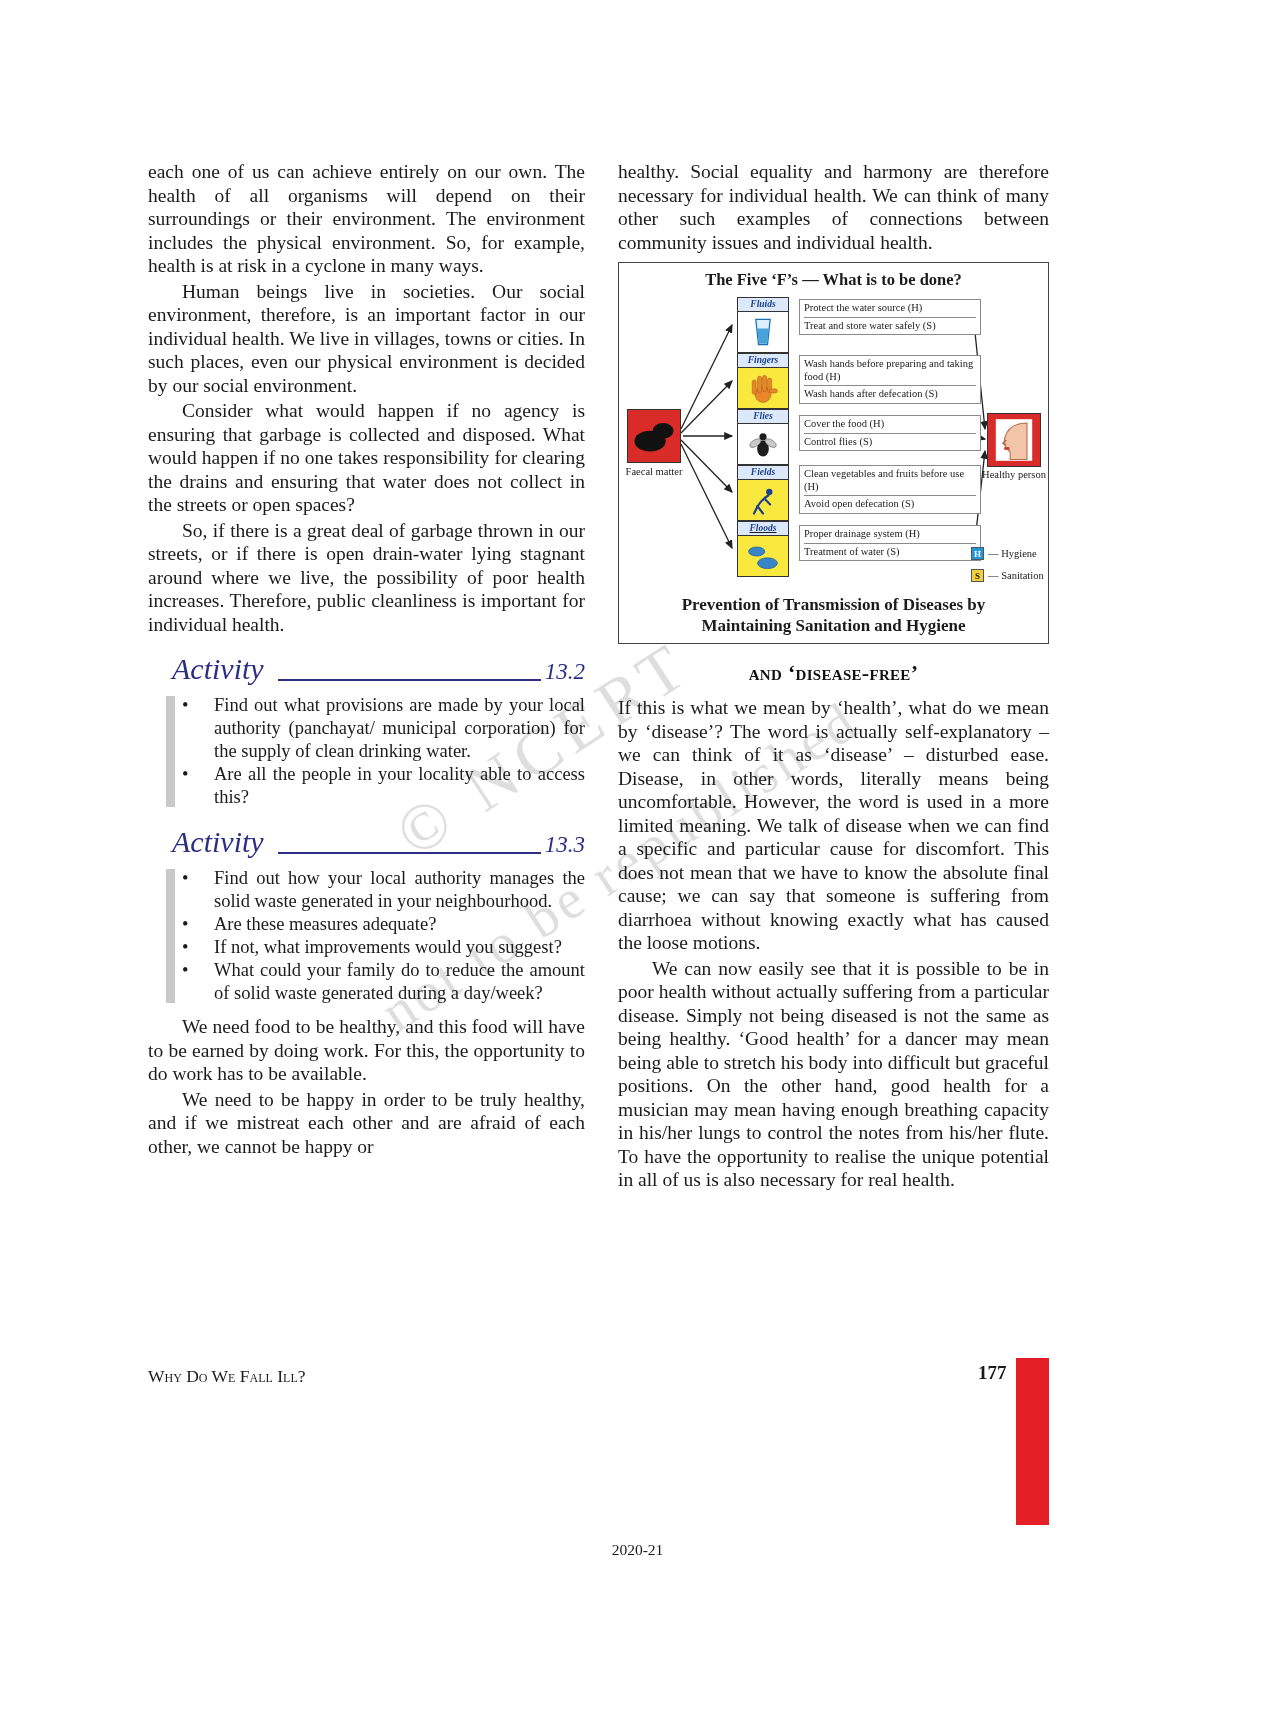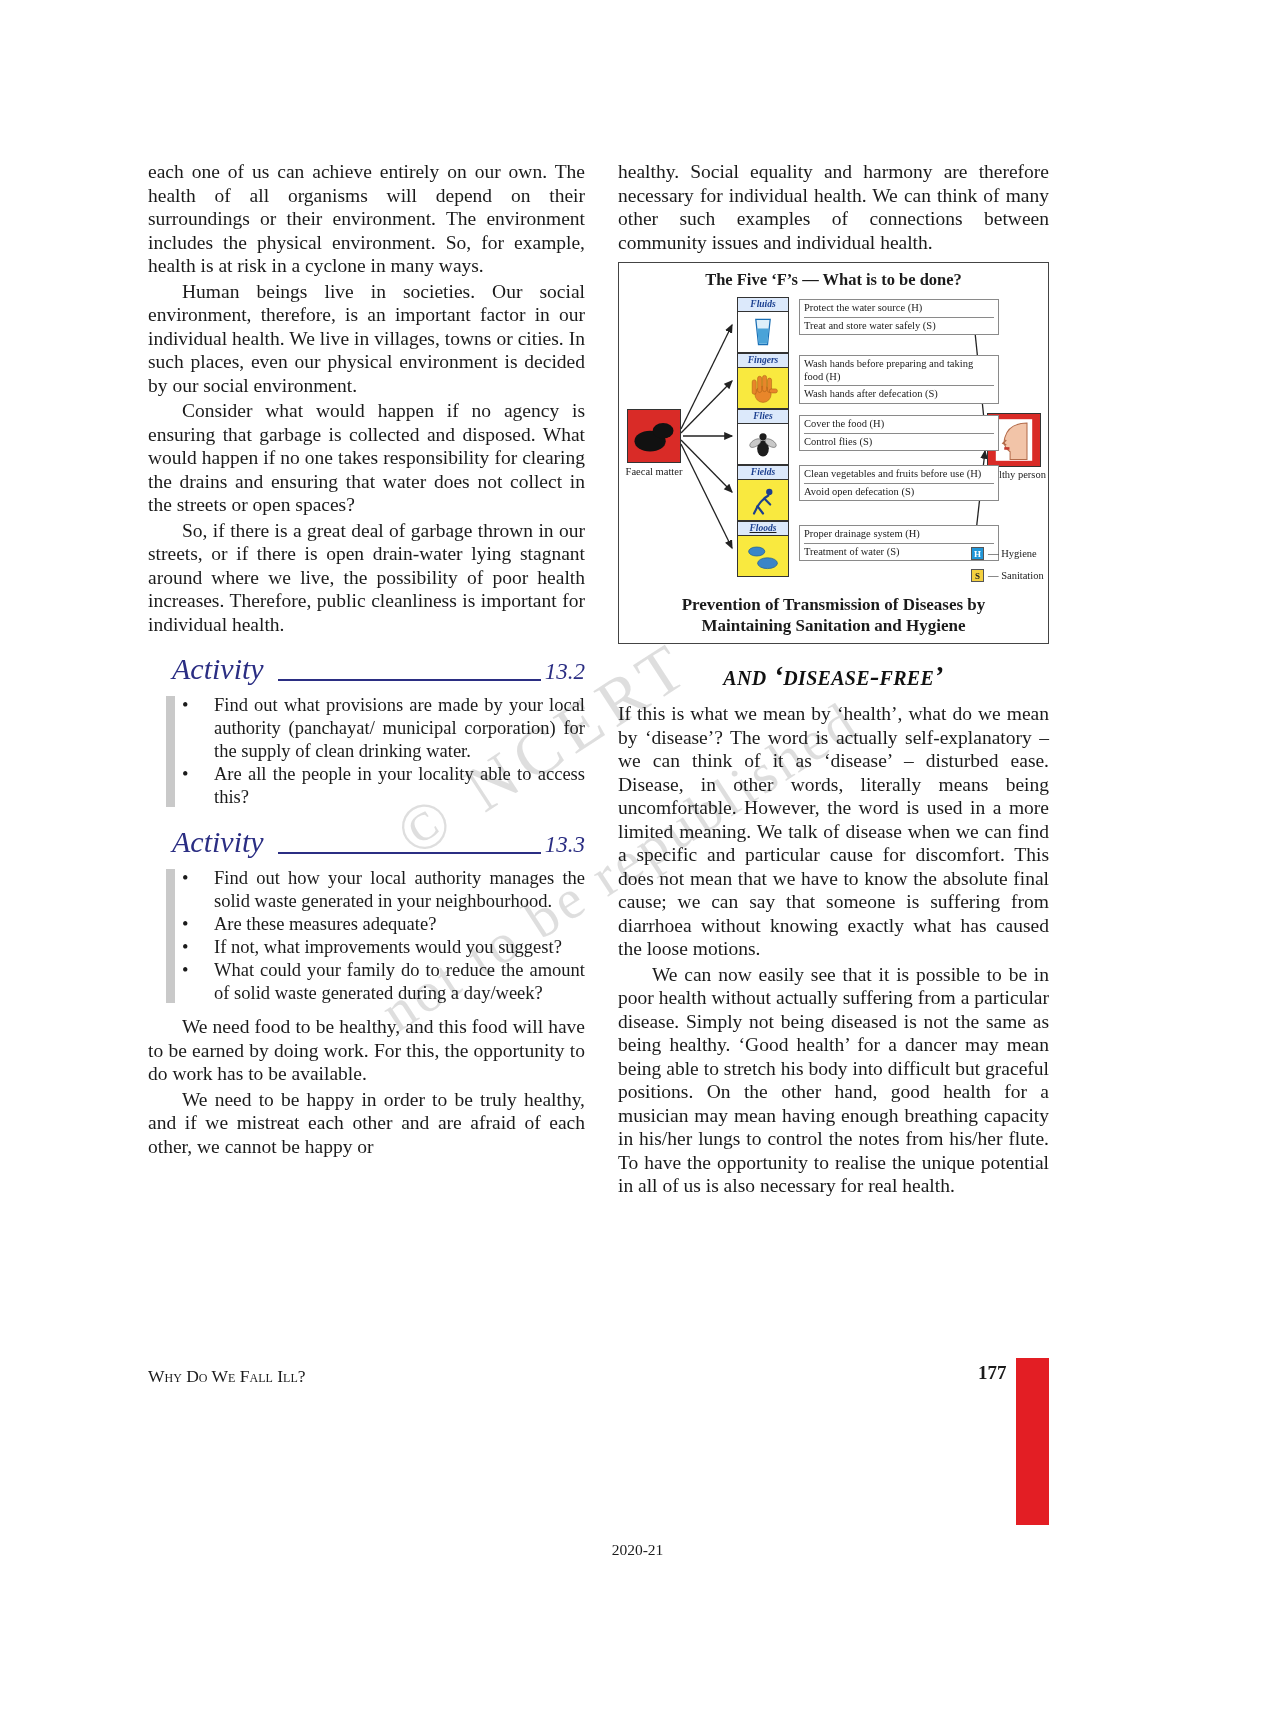--- a/index.html
+++ b/index.html
@@ -98,21 +98,21 @@
   }
   .fig-icon-art { height: 40px; display:flex; align-items:center; justify-content:center; }
   .fig-icon-art.yellow { background: #f9e93f; }
   .fig-icon-art.white  { background: #ffffff; }
   .fig-node { position: absolute; width: 54px; height: 54px; border: 1px solid #333; }
   .fig-node-label {
     position: absolute; font-size: 10.5px; line-height: 12px;
     text-align: center; width: 74px;
   }
   .fig-text {
-    position: absolute; width: 200px;
+    position: absolute; width: 182px;
     border: 1px solid #8a8a8a; background: #fff;
     font-size: 10.5px; line-height: 12.5px;
     padding: 2px 4px;
   }
   .fig-text .l2 { border-top: 1px solid #8a8a8a; margin-top: 2px; padding-top: 2px; }
   .fig-legend { position: absolute; display: flex; align-items: center; font-size: 10.5px; }
   .legend-swatch {
     width: 13px; height: 13px; margin-right: 4px;
     display: flex; align-items: center; justify-content: center;
     font-size: 9px; font-weight: bold; border: 1px solid #555;
@@ -123,21 +123,21 @@
     position: absolute; bottom: 7px; left: 0; right: 0;
     text-align: center; font-weight: bold;
     font-size: 17px; line-height: 21px;
     padding: 0 36px;
   }
 
   
   .section-head { margin: 16px 0 10px 0; font-weight: bold; color: #111; }
   .section-head .line1 { font-size: 22px; }
   .section-head .sc { font-variant: small-caps; letter-spacing: 0.3px; }
-  .section-head .line2 { font-size: 28px; text-align: center; margin-top: 2px; font-style: italic; }
+  .section-head .line2 { font-size: 22px; text-align: center; margin-top: 2px; }
 
   
   .footer-left {
     position: absolute; left: 148px; top: 1366px;
     font-variant: small-caps; font-size: 17.5px; z-index: 1; text-align: center;
   }
   .page-number {
     position: absolute; left: 978px; top: 1362px;
     font-weight: bold; font-size: 19px; z-index: 1;
   }

